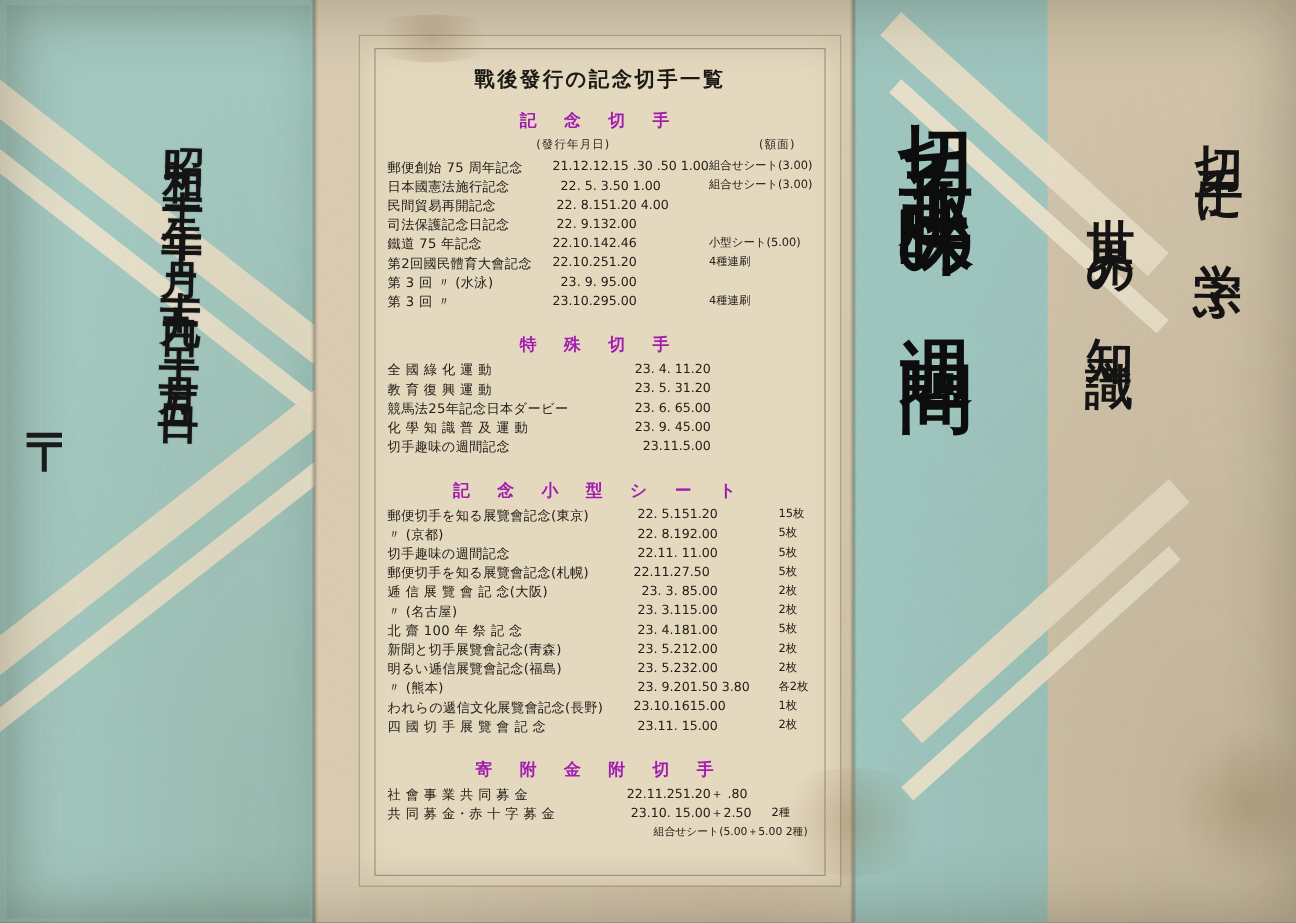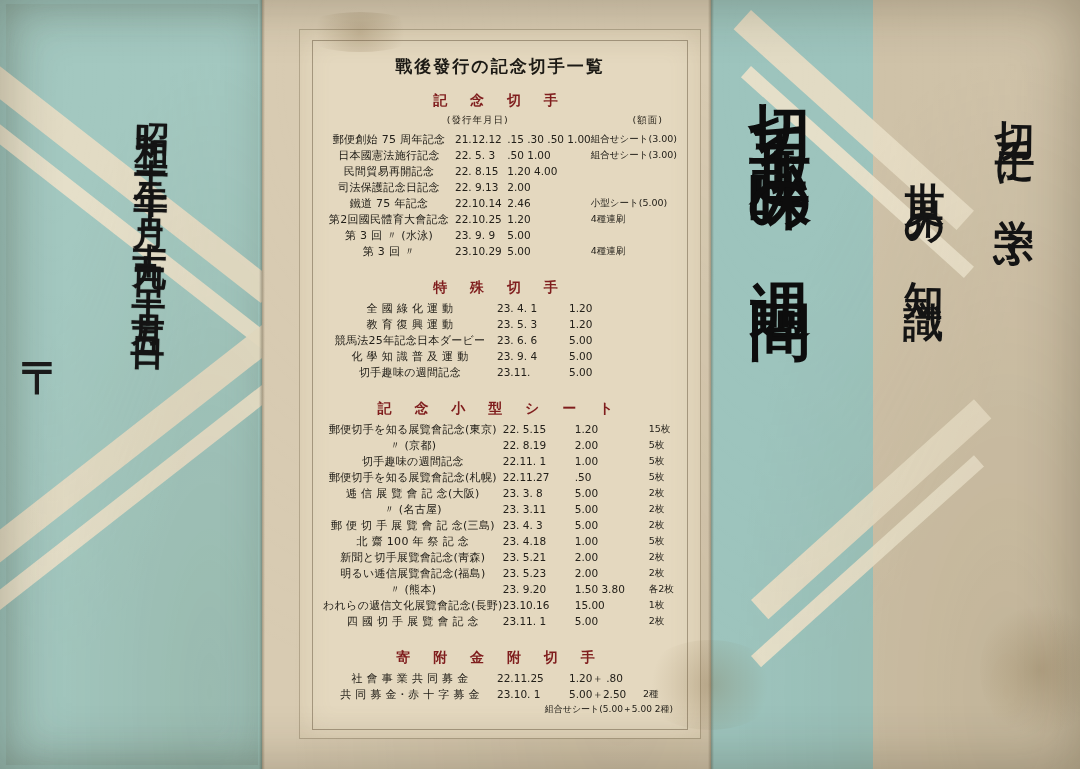--- a/index.html
+++ b/index.html
@@ -178,21 +178,21 @@
     letter-spacing: 2px;
     margin-bottom: 14px;
     color: #1c1a15;
   }
   .sec-head {
     text-align: center;
     font-size: 14px;
     font-weight: bold;
     letter-spacing: 9px;
     margin: 12px 0 4px 0;
-    color: #7f1d1d;
+    color: #a21caf;
   }
   .col-head {
     text-align: center;
     font-size: 9.5px;
     letter-spacing: 1px;
     margin-bottom: 5px;
     color: #2a251c;
   }
   .col-head .right-note {
     float: right;
@@ -203,22 +203,22 @@
     border-collapse: collapse;
     font-size: 11px;
     line-height: 1.42;
   }
   table.rows td {
     padding: 0.2px 0;
     vertical-align: top;
     white-space: nowrap;
     color: #23201a;
   }
-  td.c-name { width: 174px; padding-left: 6px; letter-spacing: .3px; text-align: center; }
-  td.c-date { width: 72px; padding-right: 6px; font-size: 10.5px; }
+  td.c-name { width: 174px; padding-left: 6px; letter-spacing: .3px; }
+  td.c-date { width: 72px; text-align: right; padding-right: 6px; font-size: 10.5px; }
   td.c-val  { width: 74px; font-size: 10.5px; }
   td.c-note { font-size: 9.5px; }
   .gap { height: 7px; }
   .ul-note {
     font-size: 9px;
     text-align: right;
     padding-right: 4px;
     color: #23201a;
   }
 
@@ -405,26 +405,20 @@
                 <td class="c-val">5.00</td>
                 <td class="c-note">2枚</td>
               </tr>
               <tr>
                 <td class="c-name">〃                    (名古屋)</td>
                 <td class="c-date">23. 3.11</td>
                 <td class="c-val">5.00</td>
                 <td class="c-note">2枚</td>
               </tr>
               <tr>
-                <td class="c-name">郵 便 切 手 展 覽 會 記 念(三島)</td>
-                <td class="c-date">23. 4. 3</td>
-                <td class="c-val">5.00</td>
-                <td class="c-note">2枚</td>
-              </tr>
-              <tr>
                 <td class="c-name">北 齋 100 年 祭 記 念</td>
                 <td class="c-date">23. 4.18</td>
                 <td class="c-val">1.00</td>
                 <td class="c-note">5枚</td>
               </tr>
               <tr>
                 <td class="c-name">新聞と切手展覽會記念(靑森)</td>
                 <td class="c-date">23. 5.21</td>
                 <td class="c-val">2.00</td>
                 <td class="c-note">2枚</td>

